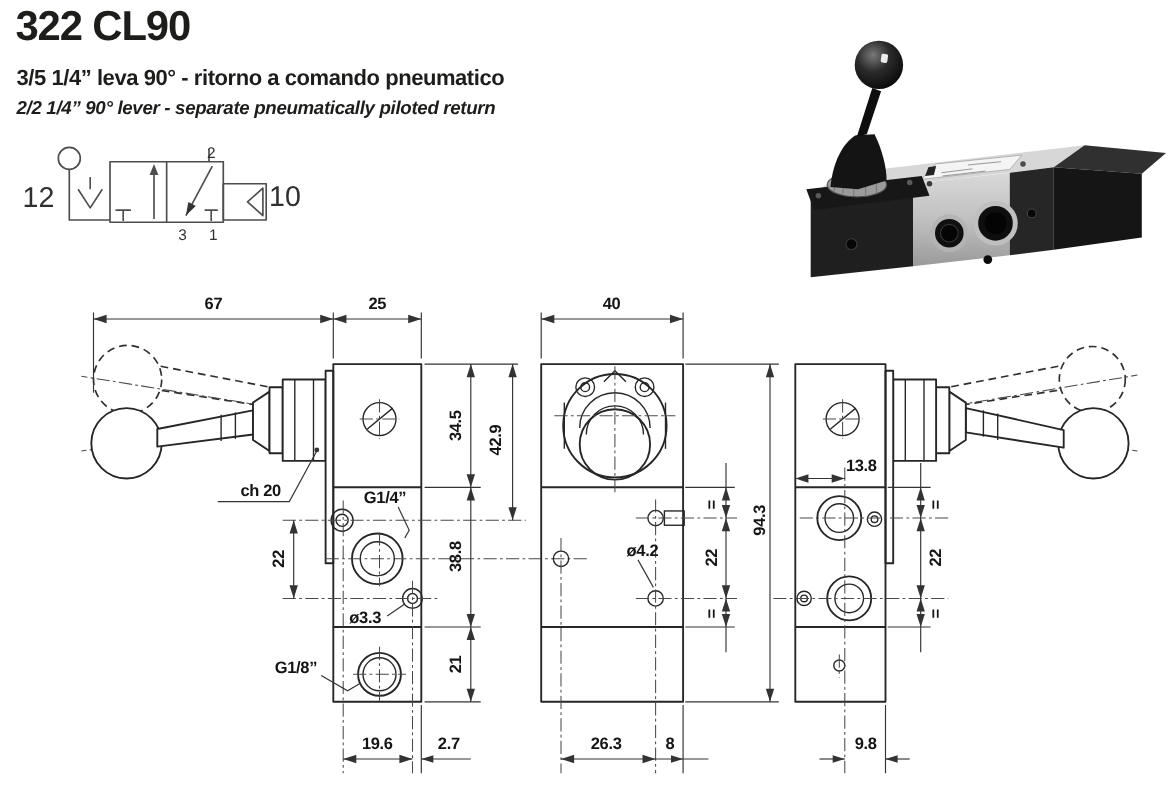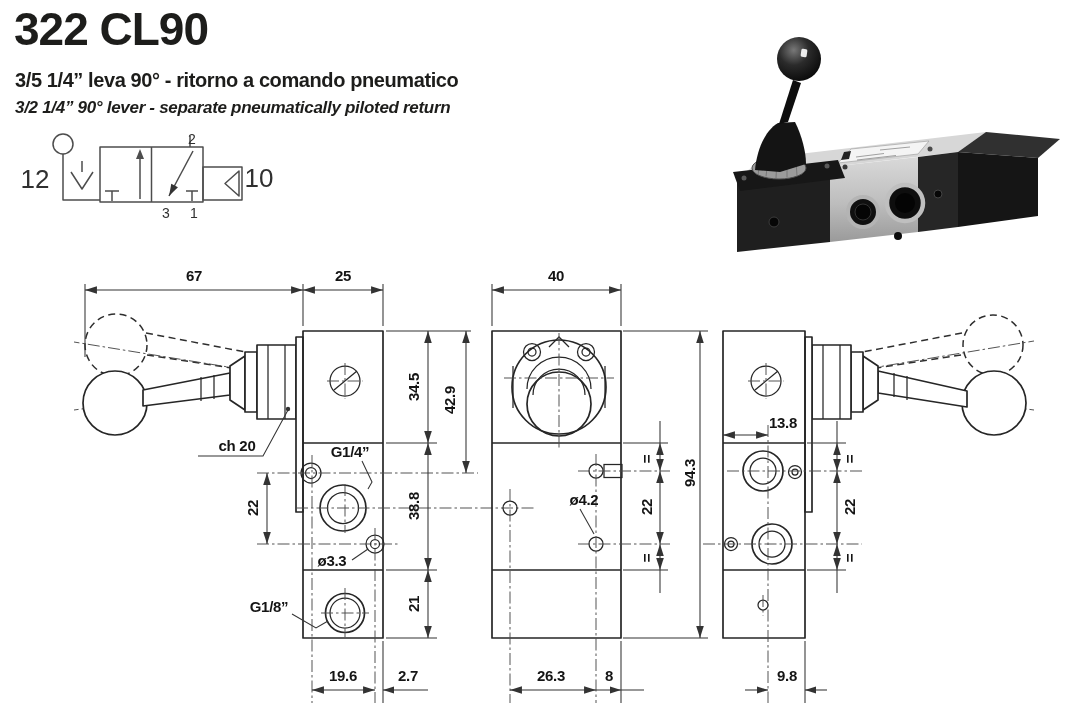--- a/index.html
+++ b/index.html
@@ -1,19 +1,19 @@
 <!DOCTYPE html>
 <html><head>
 <meta charset="utf-8">
 <style>
   html,body{margin:0;padding:0;background:#fff;}
   .page{position:relative;width:1066px;height:721px;background:#ffffff;overflow:hidden;
         font-family:"Liberation Sans",sans-serif;color:#1d1d1b;}
   .hdr{position:absolute;left:14px;top:4px;}
-  .title{font-size:46px;font-weight:700;letter-spacing:-1px;line-height:1.1;margin:0;}
+  .title{font-size:38px;font-weight:700;letter-spacing:-1px;line-height:1.1;margin:0;}
   .sub-it{font-size:20px;font-weight:700;letter-spacing:-0.4px;margin:14px 0 0 1px;}
   .sub-en{font-size:17px;font-weight:700;font-style:italic;letter-spacing:-0.3px;margin:6px 0 0 1px;}
   svg{position:absolute;left:0;top:0;}
   .ol{stroke:#262626;stroke-width:1.7;fill:none;stroke-linejoin:round;}
   .olf{stroke:#262626;stroke-width:1.7;fill:#ffffff;stroke-linejoin:round;}
   .ol2{stroke:#262626;stroke-width:1.25;fill:none;}
   .dim{stroke:#333333;stroke-width:1.05;fill:none;}
   .cl{stroke:#4a4a4a;stroke-width:0.95;fill:none;stroke-dasharray:12 3 2.5 3;}
   .hid{stroke:#2e2e2e;stroke-width:1.5;fill:none;stroke-dasharray:7 4.5;}
   .dt{font-family:"Liberation Sans",sans-serif;font-size:15px;font-weight:bold;fill:#141414;
@@ -24,21 +24,21 @@
   .ah{fill:#333333;stroke:none;}
 </style>
 </head>
 <body>
 
 <div class="page">
 
   <div class="hdr">
     <h1 class="title">322 CL90</h1>
     <div class="sub-it">3/5 1/4” leva 90° - ritorno a comando pneumatico</div>
-    <div class="sub-en">3/2 1/4” 90° lever - separate pneumatically piloted return</div>
+    <div class="sub-en">2/2 1/4” 90° lever - separate pneumatically piloted return</div>
   </div>
 
   <svg width="1066" height="721" viewBox="0 0 1066 721">
     <defs>
       <marker id="ah" viewBox="0 0 12 8" refX="11.5" refY="4" markerWidth="13" markerHeight="9" orient="auto-start-reverse" markerUnits="userSpaceOnUse">
         <path d="M0.5,0.5 L11.5,4 L0.5,7.5 Z" fill="#333333"></path>
       </marker>
       <linearGradient id="gSilver" x1="0" y1="0" x2="0" y2="1">
         <stop offset="0" stop-color="#d9d9d9"></stop>
           <stop offset="0.55" stop-color="#bdbdbd"></stop>

